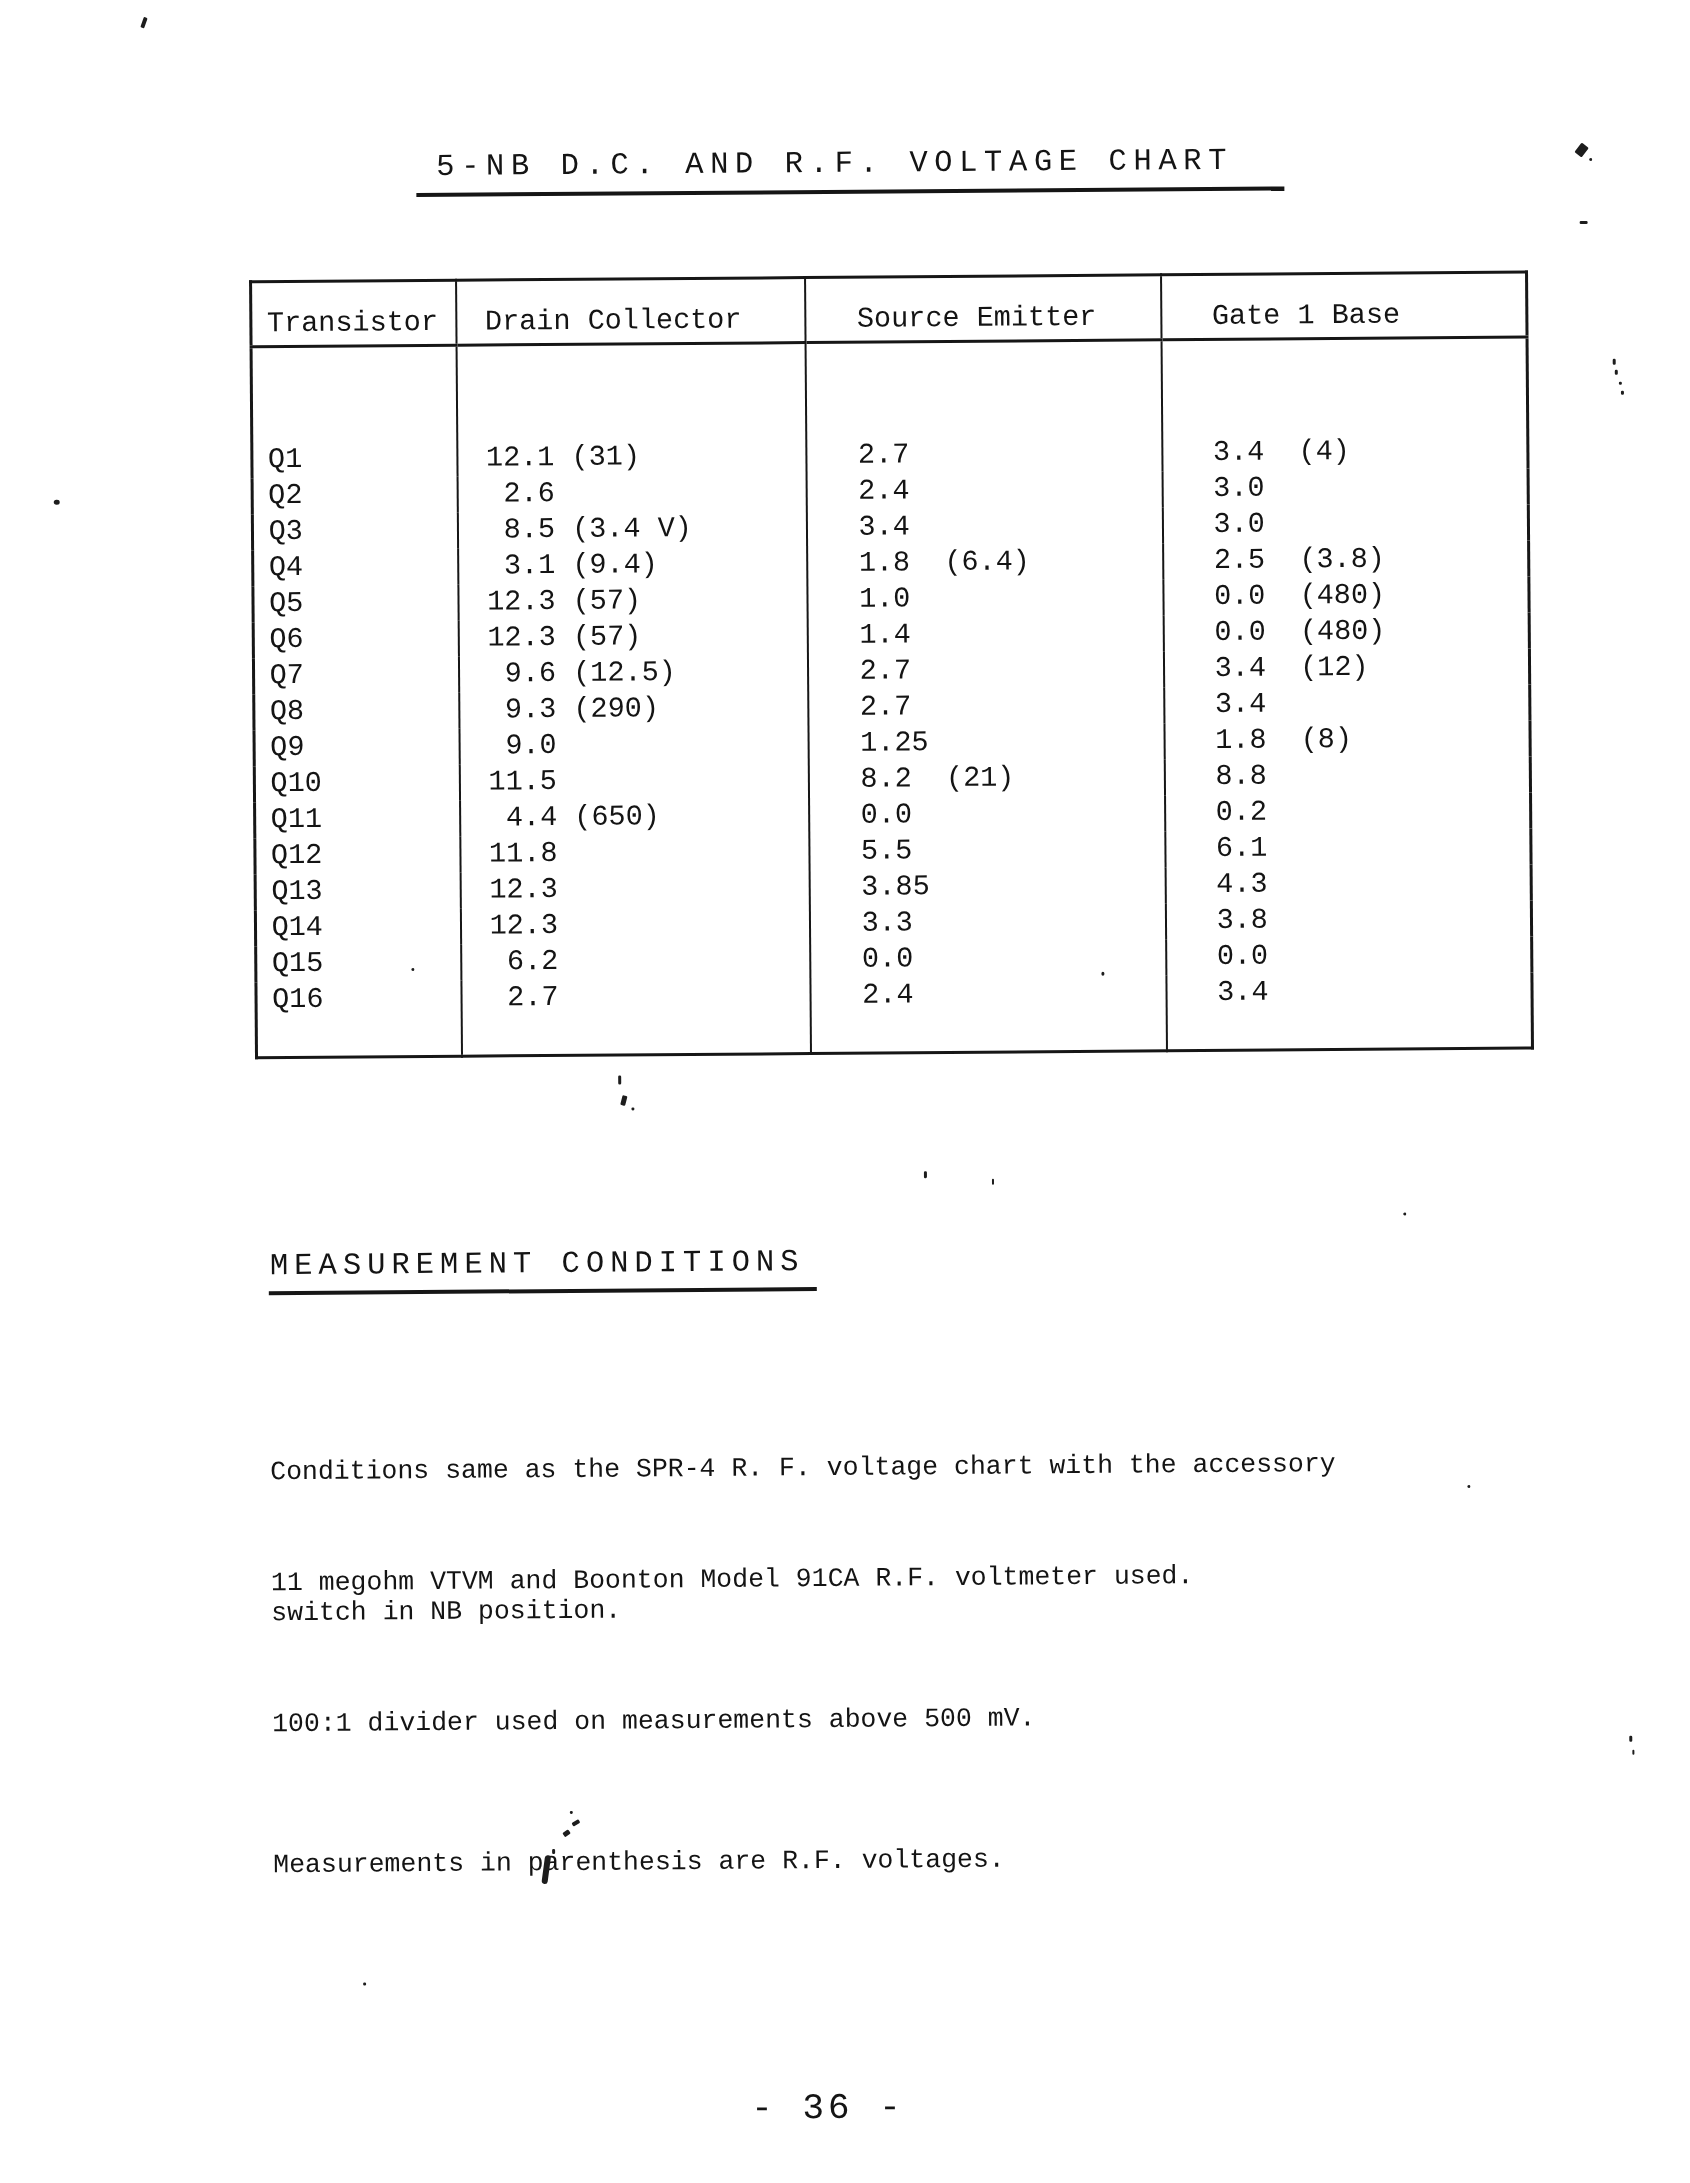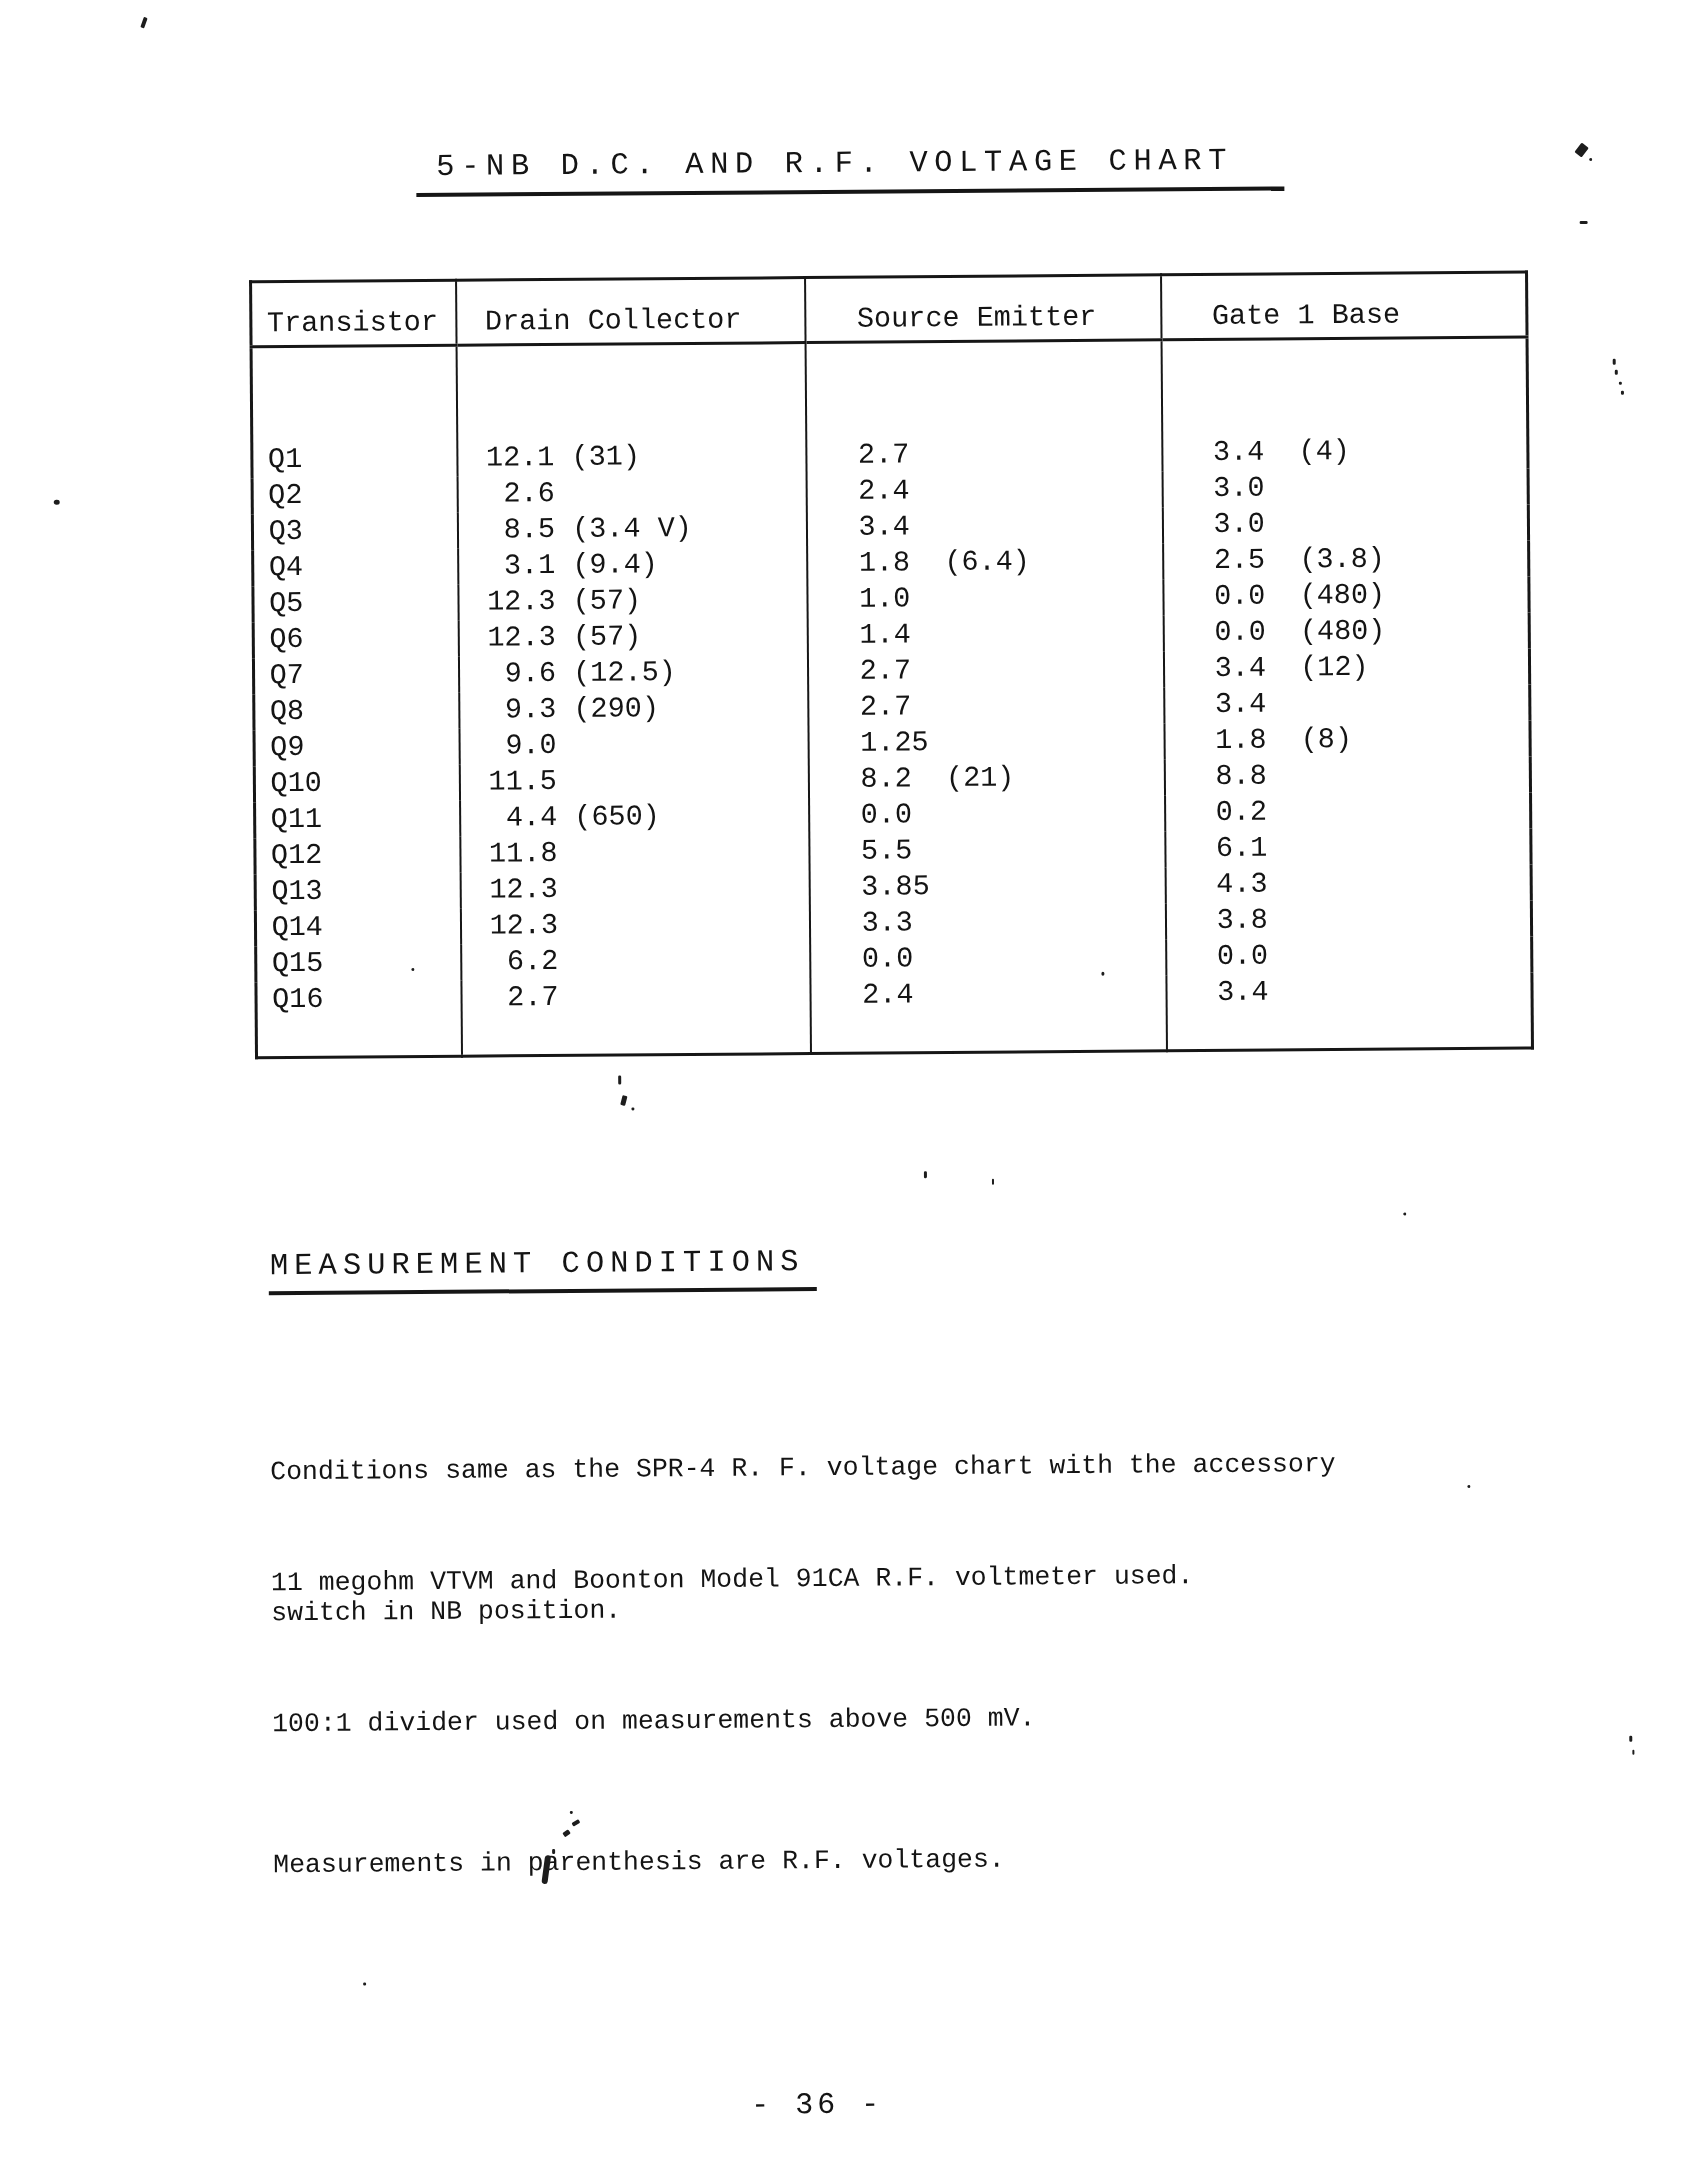--- a/index.html
+++ b/index.html
@@ -59,21 +59,21 @@
   }
   .para {
     position:absolute; left:264px;
     font-size:26.5px; line-height:47px;
     white-space:pre;
   }
   #para1 { top:1351px; }
   #para2 { top:1462px; }
   .page-number {
     position:absolute; left:740px; top:2088px;
-    font-size:30px; letter-spacing:4px;
+    font-size:36px; letter-spacing:4px;
     white-space:pre;
   }
   .art { position:absolute; background:#1d1d1d; border-radius:1.3px; }
 </style>
 </head>
 <body>
 
 <div id="sheet">
 
   <div class="doc-title">5-NB D.C. AND R.F. VOLTAGE CHART</div>

